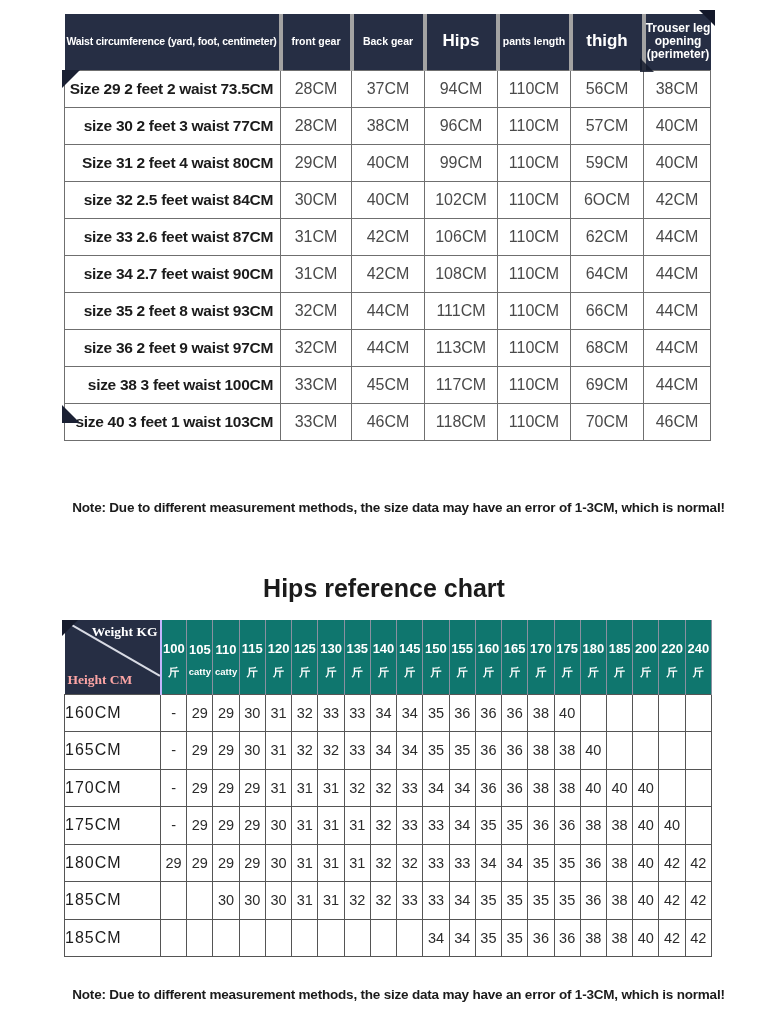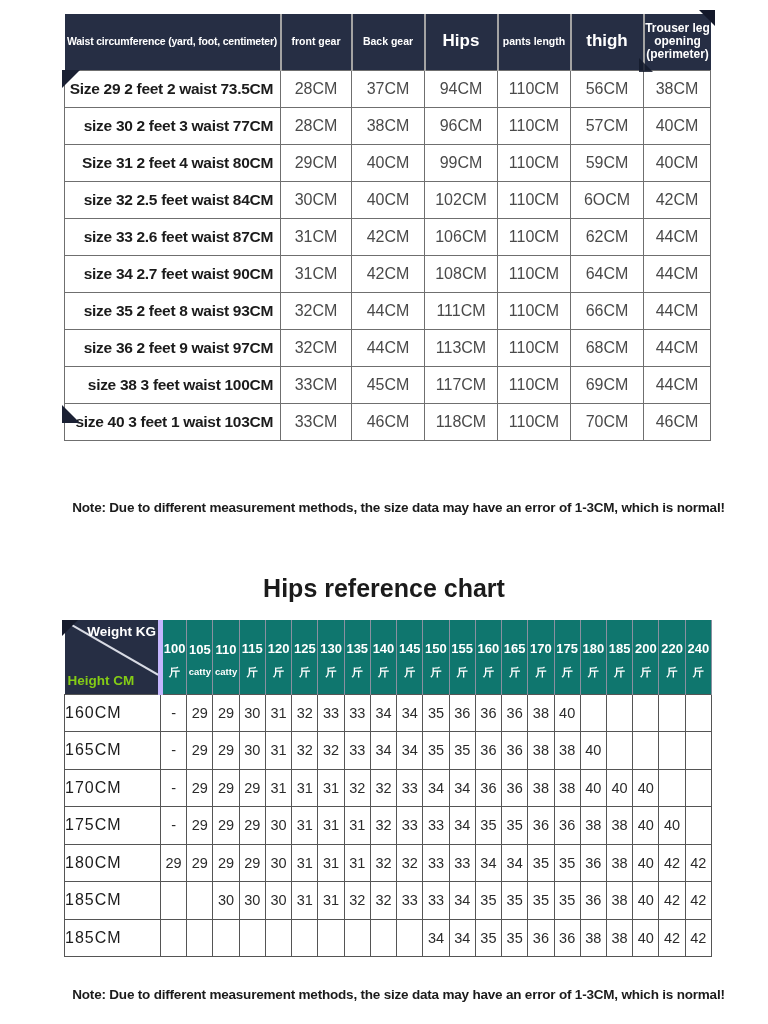--- a/index.html
+++ b/index.html
@@ -22,21 +22,21 @@
   }
   table.t1 {
     border-collapse: collapse;
     width: 646px;
     table-layout: fixed;
   }
   table.t1 thead th {
     background: #262e44;
     color: #ffffff;
     font-weight: 700;
-    border-right: 2px solid #a3a3a3;
+    border-right: 4px solid #a3a3a3;
     height: 56px;
     vertical-align: middle;
     text-align: center;
     line-height: 1.1;
   }
   table.t1 thead th:last-child { border-right: none; }
   .th-desc  { font-size: 10.5px; letter-spacing: -0.2px; }
   .th-small { font-size: 10.5px; }
   .th-big   { font-size: 17px; }
   .th-corner {
@@ -126,21 +126,22 @@
     border-collapse: collapse;
     width: 648px;
     table-layout: fixed;
   }
   table.t2 th.corner {
     background: #262e44;
     width: 96px;
     height: 74px;
     position: relative;
     padding: 0;
-    border-right: 5px solid #c4b5fd;
+    border-right: 2px solid #c4b5fd;
+    font-family: Liberation Serif, serif;
   }
   table.t2 th.corner .diag {
     position: absolute;
     inset: 0;
     overflow: hidden;
   }
   table.t2 th.corner .diag:before {
     content: "";
     position: absolute;
     left: -12%; top: -10%;
@@ -153,21 +154,21 @@
     position: absolute;
     right: 2px; top: 4px;
     color: #ffffff;
     font-size: 13.5px;
     font-weight: 700;
     white-space: nowrap;
   }
   table.t2 th.corner .hcm {
     position: absolute;
     left: 3px; bottom: 6px;
-    color: #84cc16;
+    color: #fca5a5;
     font-size: 13.5px;
     font-weight: 700;
     white-space: nowrap;
   }
   table.t2 th.wcol {
     background: #0f766e;
     color: #ffffff;
     height: 74px;
     border-right: 1px solid #8a90a0;
     padding: 0;

